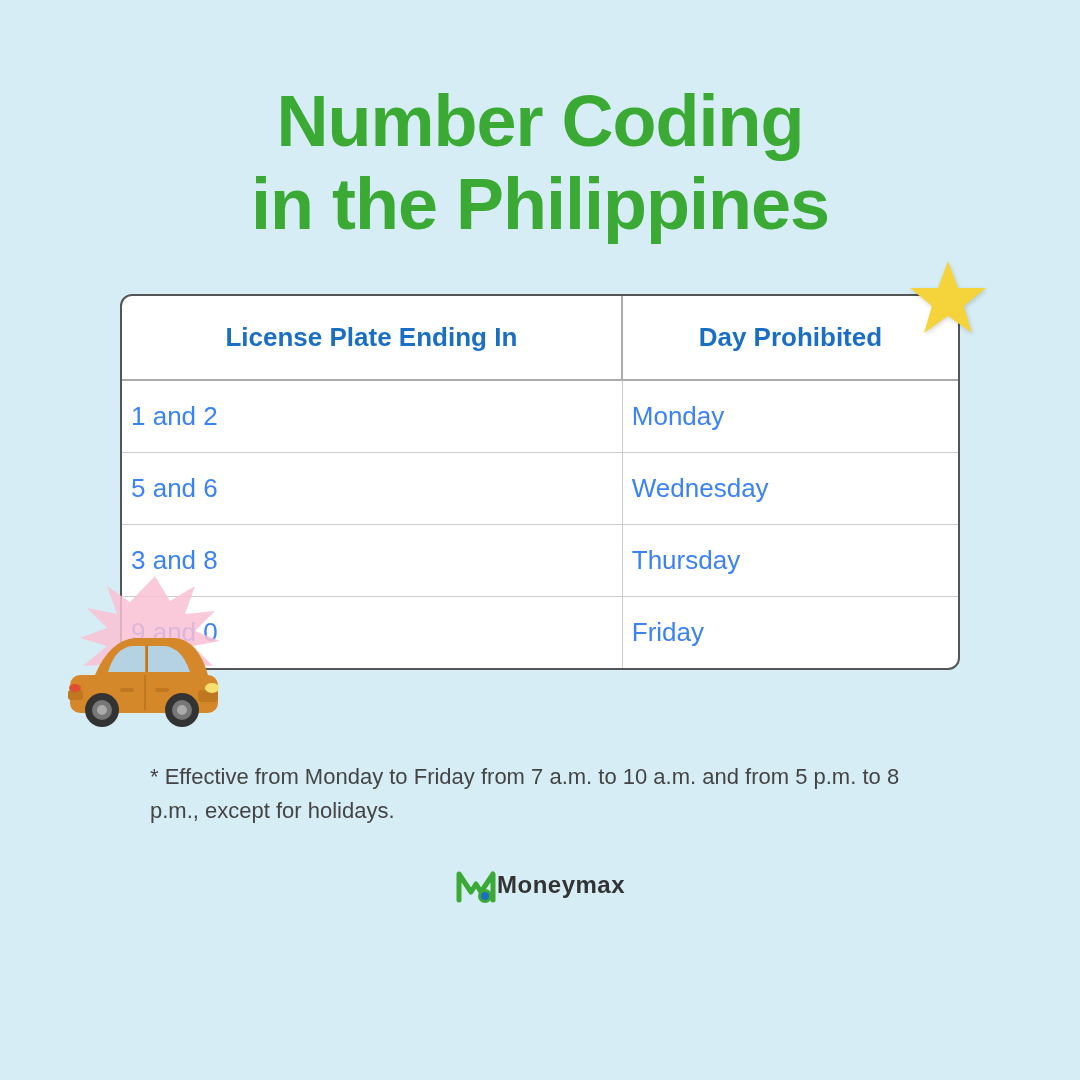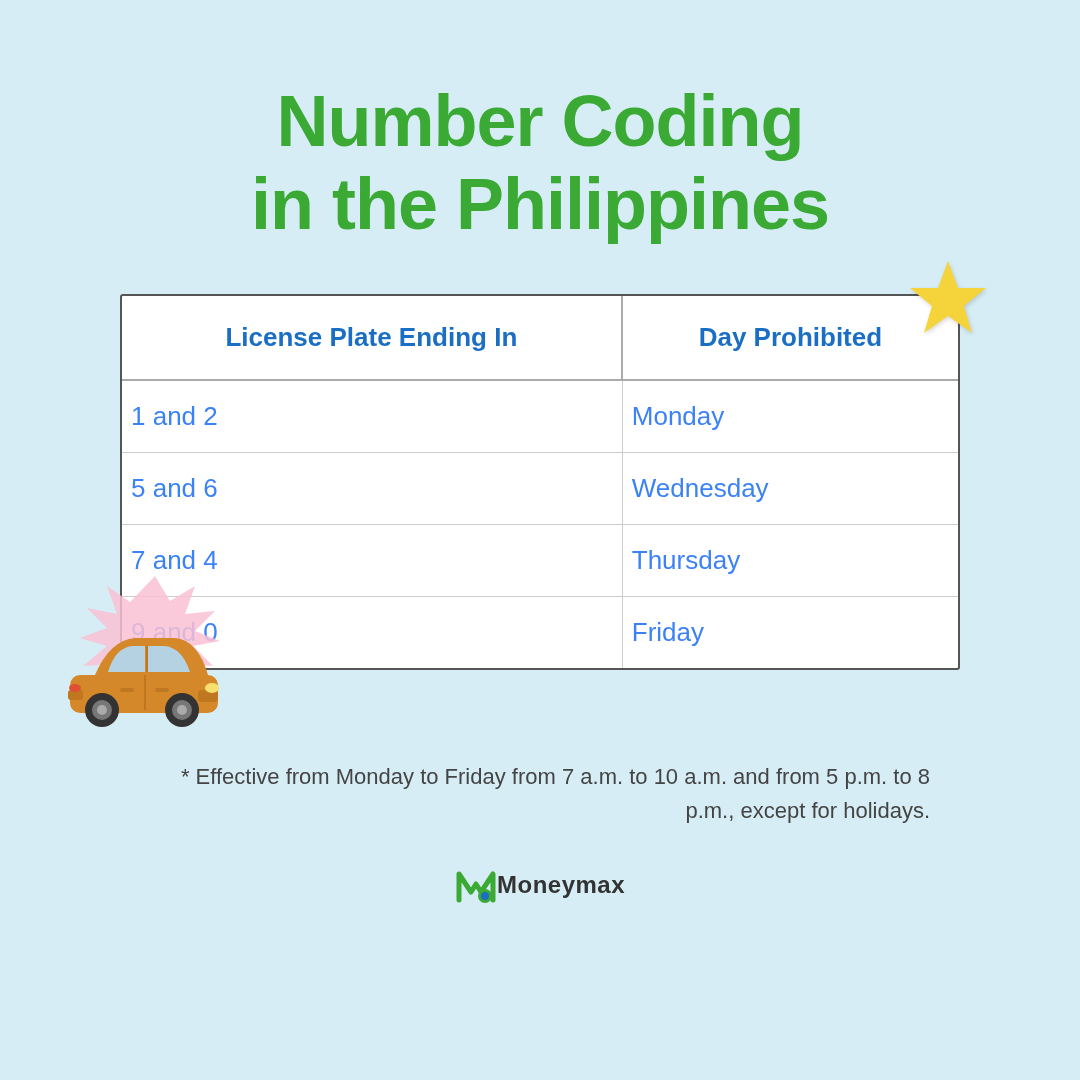--- a/index.html
+++ b/index.html
@@ -51,21 +51,21 @@
       width: 170px;
       height: 120px;
       z-index: 10;
     }
 
     table {
       width: 100%;
       border-collapse: separate;
       border-spacing: 0;
       border: 2.5px solid #555;
-      border-radius: 3px;
+      border-radius: 12px;
       overflow: hidden;
       background: white;
     }
 
     thead tr th {
       padding: 26px 20px;
       font-size: 26px;
       font-weight: 800;
       color: #1a6fc4;
       text-align: center;
@@ -87,21 +87,21 @@
     tbody tr:last-child td {
       border-bottom: none;
     }
 
     tbody tr td:first-child {
       border-right: 1.5px solid #ccc;
     }
 
     .footnote {
       margin-top: 90px;
-      text-align: right;
+      text-align: left;
       font-size: 22px;
       color: #444;
       line-height: 1.55;
       width: 780px;
     }
 
     .logo-section {
       margin-top: 36px;
       display: flex;
       align-items: center;
@@ -202,21 +202,21 @@
     <tbody id="table-body">
     <tr>
           <td>1 and 2</td>
           <td>Monday</td>
         </tr>
         <tr>
           <td>5 and 6</td>
           <td>Wednesday</td>
         </tr>
         <tr>
-          <td>7 and 4</td>
+          <td>3 and 8</td>
           <td>Thursday</td>
         </tr>
         <tr>
           <td>9 and 0</td>
           <td>Friday</td>
         </tr>
       </tbody>
   </table>
 </div>
 

